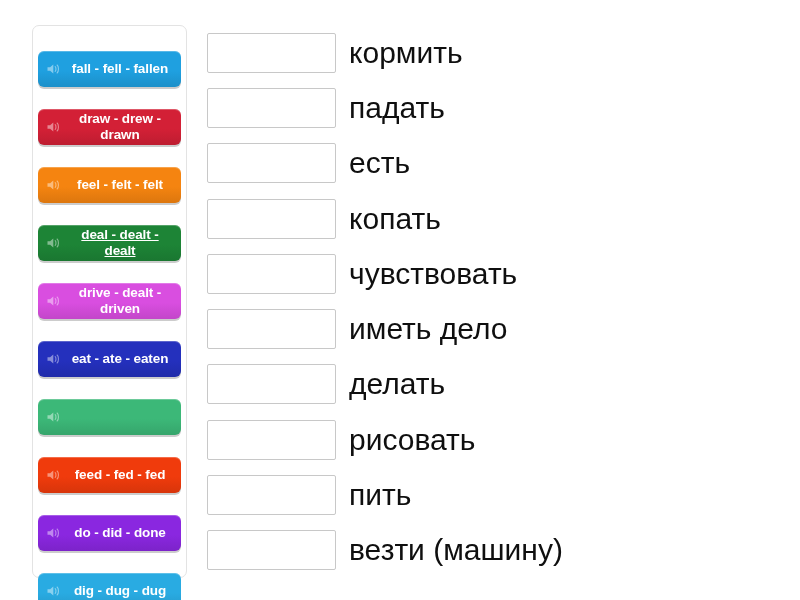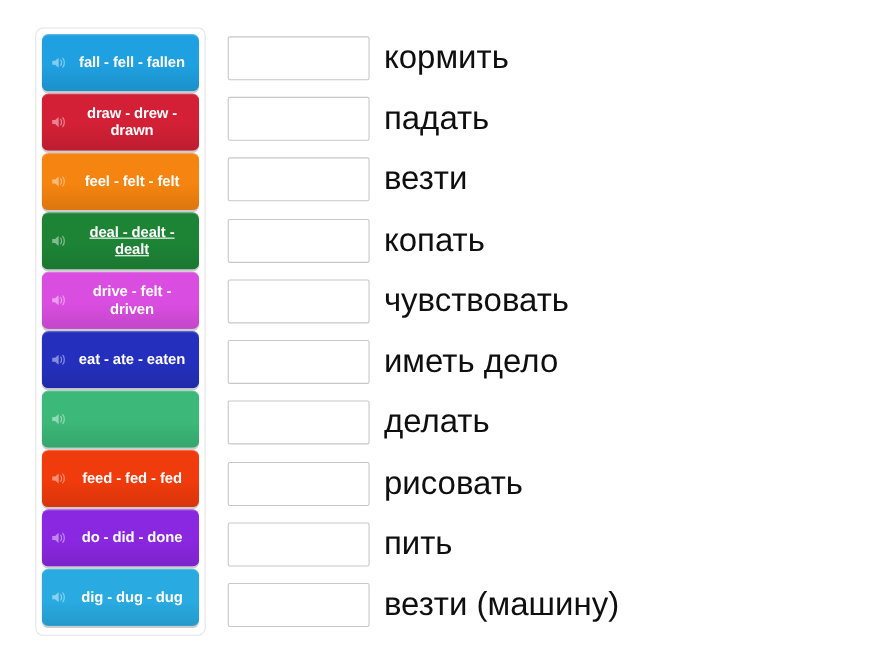--- a/index.html
+++ b/index.html
@@ -38,36 +38,37 @@
 
   .tiles-list {
     display: flex;
     flex-direction: column;
     gap: 2px;
   }
 
   .tile {
     position: relative;
     box-sizing: border-box;
-    height: 52px;
+    height: 36px;
     border-radius: 6px;
     display: flex;
     align-items: center;
     justify-content: flex-end;
     padding: 0 9px 0 30px;
     color: #ffffff;
     font-weight: bold;
     font-size: 13.5px;
     line-height: 16px;
     text-align: center;
     letter-spacing: -0.1px;
     box-shadow: 0 2px 0 rgba(0,0,0,0.20), inset 0 1px 0 rgba(255,255,255,0.25);
     cursor: move;
     user-select: none;
     overflow: hidden;
+    margin-top: 20px;
   }
 
   .tile .tile-label {
     flex: 1 1 auto;
     text-align: center;
     word-break: break-word;
   }
 
   .spk {
     position: absolute;
@@ -162,21 +163,21 @@
           <span class="tile-label">deal - dealt - dealt</span>
         </div>
         <div class="tile" style="background: linear-gradient(rgb(217, 78, 224) 0%, rgb(217, 78, 224) 55%, rgba(0, 0, 0, 0.1) 100%), rgb(217, 78, 224); background-blend-mode: normal;">
           <span class="spk">
             <svg viewBox="0 0 16 16" aria-hidden="true">
               <path fill="#ffffff" d="M1.5 6.2h2.6L7.3 3.4v9.2L4.1 9.8H1.5z"></path>
               <path fill="none" stroke="#ffffff" stroke-width="1.1" stroke-linecap="round" d="M9.2 5.6c1 .8 1 4 0 4.8"></path>
               <path fill="none" stroke="#ffffff" stroke-width="1.1" stroke-linecap="round" d="M11.1 4c1.8 1.5 1.8 6.5 0 8"></path>
             </svg>
           </span>
-          <span class="tile-label">drive - felt - driven</span>
+          <span class="tile-label">drive - dealt - driven</span>
         </div>
         <div class="tile" style="background: linear-gradient(rgb(36, 48, 189) 0%, rgb(36, 48, 189) 55%, rgba(0, 0, 0, 0.1) 100%), rgb(36, 48, 189); background-blend-mode: normal;">
           <span class="spk">
             <svg viewBox="0 0 16 16" aria-hidden="true">
               <path fill="#ffffff" d="M1.5 6.2h2.6L7.3 3.4v9.2L4.1 9.8H1.5z"></path>
               <path fill="none" stroke="#ffffff" stroke-width="1.1" stroke-linecap="round" d="M9.2 5.6c1 .8 1 4 0 4.8"></path>
               <path fill="none" stroke="#ffffff" stroke-width="1.1" stroke-linecap="round" d="M11.1 4c1.8 1.5 1.8 6.5 0 8"></path>
             </svg>
           </span>
           <span class="tile-label">eat - ate - eaten</span>
@@ -227,21 +228,21 @@
       <div class="row">
         <div class="dropbox"></div>
         <div class="prompt">кормить</div>
       </div>
       <div class="row">
         <div class="dropbox"></div>
         <div class="prompt">падать</div>
       </div>
       <div class="row">
         <div class="dropbox"></div>
-        <div class="prompt">везти</div>
+        <div class="prompt">есть</div>
       </div>
       <div class="row">
         <div class="dropbox"></div>
         <div class="prompt">копать</div>
       </div>
       <div class="row">
         <div class="dropbox"></div>
         <div class="prompt">чувствовать</div>
       </div>
       <div class="row">

